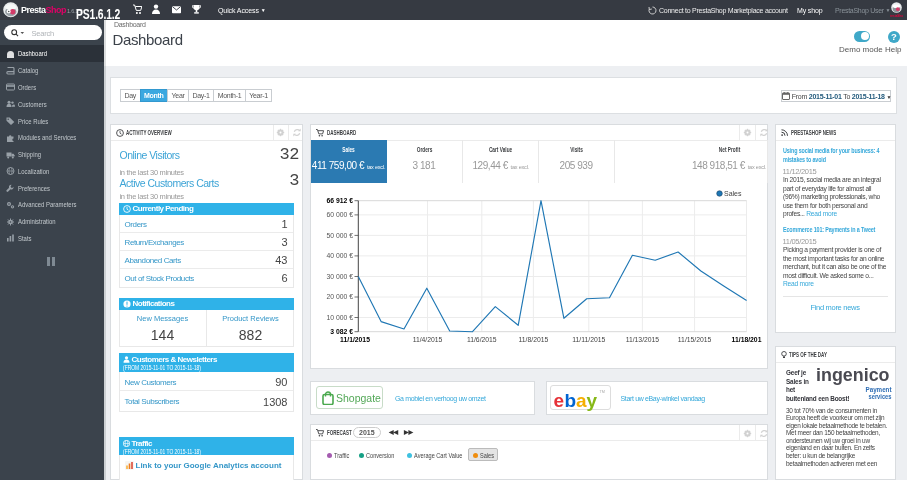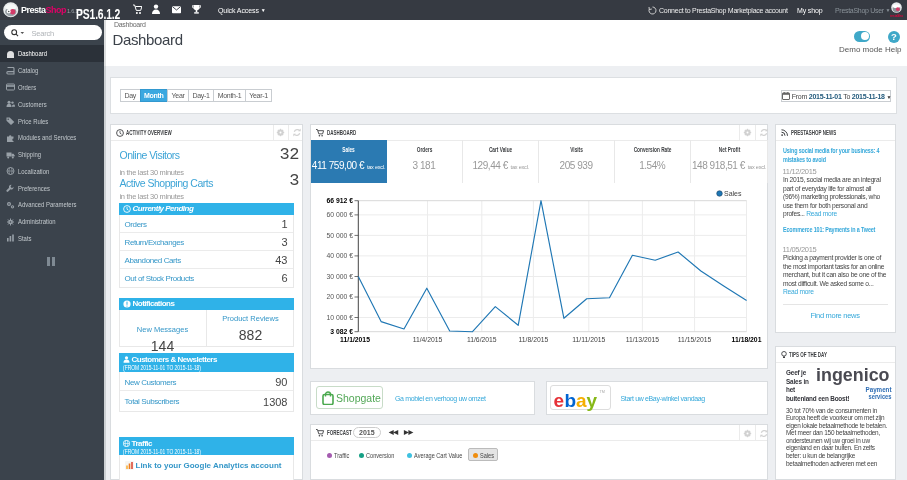--- a/index.html
+++ b/index.html
@@ -300,24 +300,20 @@
       <div class="vl">3 181<span class="tx"></span></div>
     </div>
     <div class="kpi" style="left:152.2px;width:76.1px;">
       <div class="lb">Cart Value</div>
       <div class="vl">129,44 €<span class="tx"> tax excl.</span></div>
     </div>
     <div class="kpi" style="left:228.29999999999998px;width:76.1px;">
       <div class="lb">Visits</div>
       <div class="vl">205 939<span class="tx"></span></div>
     </div>
-    <div class="kpi" style="left:304.4px;width:76.1px;">
-      <div class="lb">Conversion Rate</div>
-      <div class="vl">1.54%<span class="tx"></span></div>
-    </div>
     <div class="kpi" style="left:380.5px;width:76.1px;">
       <div class="lb">Net Profit</div>
       <div class="vl">148 918,51 €<span class="tx"> tax excl.</span></div>
     </div>
   </div>
 
 <div id="shopgate" class="panel">
   <div class="abs" style="left:5px;top:4.5px;width:67px;height:23px;border:1px solid #c8dcc8;border-radius:3px;">
     <svg class="abs" style="left:5px;top:4px" width="12" height="14" viewBox="0 0 12 14">
         <rect x="1" y="3.5" width="10" height="10" rx="1.5" stroke="#4aa94e" stroke-width="1.6" fill="none"></rect>
@@ -362,21 +358,21 @@
     <span class="ttl"><svg style="display:inline-block;vertical-align:-1px;margin-right:2px" width="8" height="7" viewBox="0 0 8 7">
           <path d="M0.5 3.2a3.5 3.5 0 0 1 3.5 3.5M0.5 0.8a6 6 0 0 1 6 6" stroke="#3e4043" stroke-width="1" fill="none"></path>
           <circle cx="1.1" cy="6.1" r="0.9" fill="#3e4043"></circle>
         </svg><span class="tt">PRESTASHOP NEWS</span></span>
   </div>
   <div style="padding:6.5px 7px 0 7px;white-space:nowrap;">
     <div class="newsttl">Using social media for your business: 4<br>mistakes to avoid</div>
     <div class="newsdate" style="margin-top:3px;">11/12/2015</div>
     <div class="newstxt">In 2015, social media are an integral<br>part of everyday life for almost all<br>(96%) marketing professionals, who<br>use them for both personal and<br>profes... <span class="rdmore">Read more</span></div>
     <div class="newsttl" style="margin-top:7px;">Ecommerce 101: Payments in a Tweet</div>
-    <div class="newsdate" style="margin-top:11px;">11/05/2015</div>
+    <div class="newsdate" style="margin-top:3px;">11/05/2015</div>
     <div class="newstxt">Picking a payment provider is one of<br>the most important tasks for an online<br>merchant, but it can also be one of the<br>most difficult. We asked some o...<br><span class="rdmore">Read more</span></div>
     <div style="border-top:1px solid #e5e5e5;margin-top:7px;"></div>
     <div style="text-align:center;margin-top:6px;font-size:7.5px;letter-spacing:-0.3px;color:#35a8da;">Find more news</div>
   </div>
 </div>
 
 <div id="tips" class="panel">
   <div class="phead">
     <span class="ttl"><svg style="display:inline-block;vertical-align:-1.5px;margin-right:2px" width="6" height="8" viewBox="0 0 6 8">
           <circle cx="3" cy="2.8" r="2.3" stroke="#3e4043" stroke-width="0.9" fill="none"></circle>
@@ -492,24 +488,24 @@
       <path d="M23.9 2.8a3.3 3.3 0 0 0-5.6 1M18.1 6.2a3.3 3.3 0 0 0 5.6-1"></path>
     </g>
     <path d="M24.7 0.6v2.6h-2.6z" fill="#d2d2d2"></path>
     <path d="M17.3 8.4V5.8h2.6z" fill="#d2d2d2"></path>
   </svg>
 <div class="abs" style="left:0;top:0;width:907px;height:0;z-index:7">
     <div class="abs" style="left:119.5px;top:144.5px;"><span class="biglink">Online Visitors</span></div>
     <div class="abs" style="left:119.5px;top:160.5px;"><span class="subtxt">in the last 30 minutes</span></div>
     <div class="abs" style="right:610px;"></div>
     <div class="abs bignum" style="left:273px;top:144.5px;width:26px;text-align:right;">32</div>
-    <div class="abs" style="left:119.5px;top:173px;"><span class="biglink">Active Shopping Carts</span></div>
+    <div class="abs" style="left:119.5px;top:173px;"><span class="biglink">Active Customers Carts</span></div>
     <div class="abs" style="left:119.5px;top:185px;"><span class="subtxt">in the last 30 minutes</span></div>
     <div class="abs bignum" style="left:273px;top:170.5px;width:26px;text-align:right;">3</div>
-    <div class="abs bluebar" style="left:118.5px;top:203px;width:175px;height:12px;line-height:12px;font-style:italic;"><svg style="display:inline-block;vertical-align:-1.5px;margin:0 2px 0 4px" width="8" height="8" viewBox="0 0 8 8">
+    <div class="abs bluebar" style="left:118.5px;top:203px;width:175px;height:12px;line-height:12px;"><svg style="display:inline-block;vertical-align:-1.5px;margin:0 2px 0 4px" width="8" height="8" viewBox="0 0 8 8">
         <circle cx="4" cy="4" r="3.4" stroke="#fff" stroke-width="0.9" fill="none"></circle>
         <path d="M4 2v2.2l1.5 1" stroke="#fff" stroke-width="0.8" fill="none"></path>
       </svg>Currently Pending</div>
     <div class="abs" style="left:118.5px;top:215px;width:175px;border:1px solid #e8e8e8;border-top:none;background:#fff;">
       <div class="rw">
         <span class="lb">Orders</span>
         <span class="vl">1</span>
       </div>
       <div class="rw">
         <span class="lb">Return/Exchanges</span>
@@ -524,21 +520,21 @@
         <span class="vl">6</span>
       </div>
     </div>
     <div class="abs bluebar" style="left:118.5px;top:298px;width:175px;height:12px;line-height:12px;"><svg style="display:inline-block;vertical-align:-1.5px;margin:0 2px 0 4px" width="8" height="8" viewBox="0 0 8 8">
         <circle cx="4" cy="4" r="3.6" fill="#fff"></circle>
         <rect x="3.5" y="1.6" width="1" height="3.2" fill="#2fb2e8"></rect>
         <rect x="3.5" y="5.6" width="1" height="1" fill="#2fb2e8"></rect>
       </svg>Notifications</div>
     <div class="abs" style="left:118.5px;top:310px;width:175px;height:37px;border:1px solid #e8e8e8;border-top:none;background:#fff;">
       <div class="abs" style="left:0;top:0;width:87px;height:37px;border-right:1px solid #e8e8e8;text-align:center;">
-        <div style="margin-top:15px;font-size:7.5px;color:#3597c8;">New Messages</div>
+        <div style="margin-top:4px;font-size:7.5px;color:#3597c8;">New Messages</div>
         <div style="margin-top:4px;font-size:14px;color:#444;">144</div>
       </div>
       <div class="abs" style="left:88px;top:0;width:86px;height:37px;text-align:center;">
         <div style="margin-top:4px;font-size:7.5px;color:#3597c8;">Product Reviews</div>
         <div style="margin-top:4px;font-size:14px;color:#444;">882</div>
       </div>
     </div>
     <div class="abs bluebar" style="left:118.5px;top:353px;width:175px;height:18.5px;">
       <div style="margin:2px 0 0 4px;"><svg style="display:inline-block;vertical-align:-1px;margin-right:2px" width="7" height="7" viewBox="0 0 7 7">
           <circle cx="3.5" cy="1.8" r="1.6" fill="#fff"></circle>

